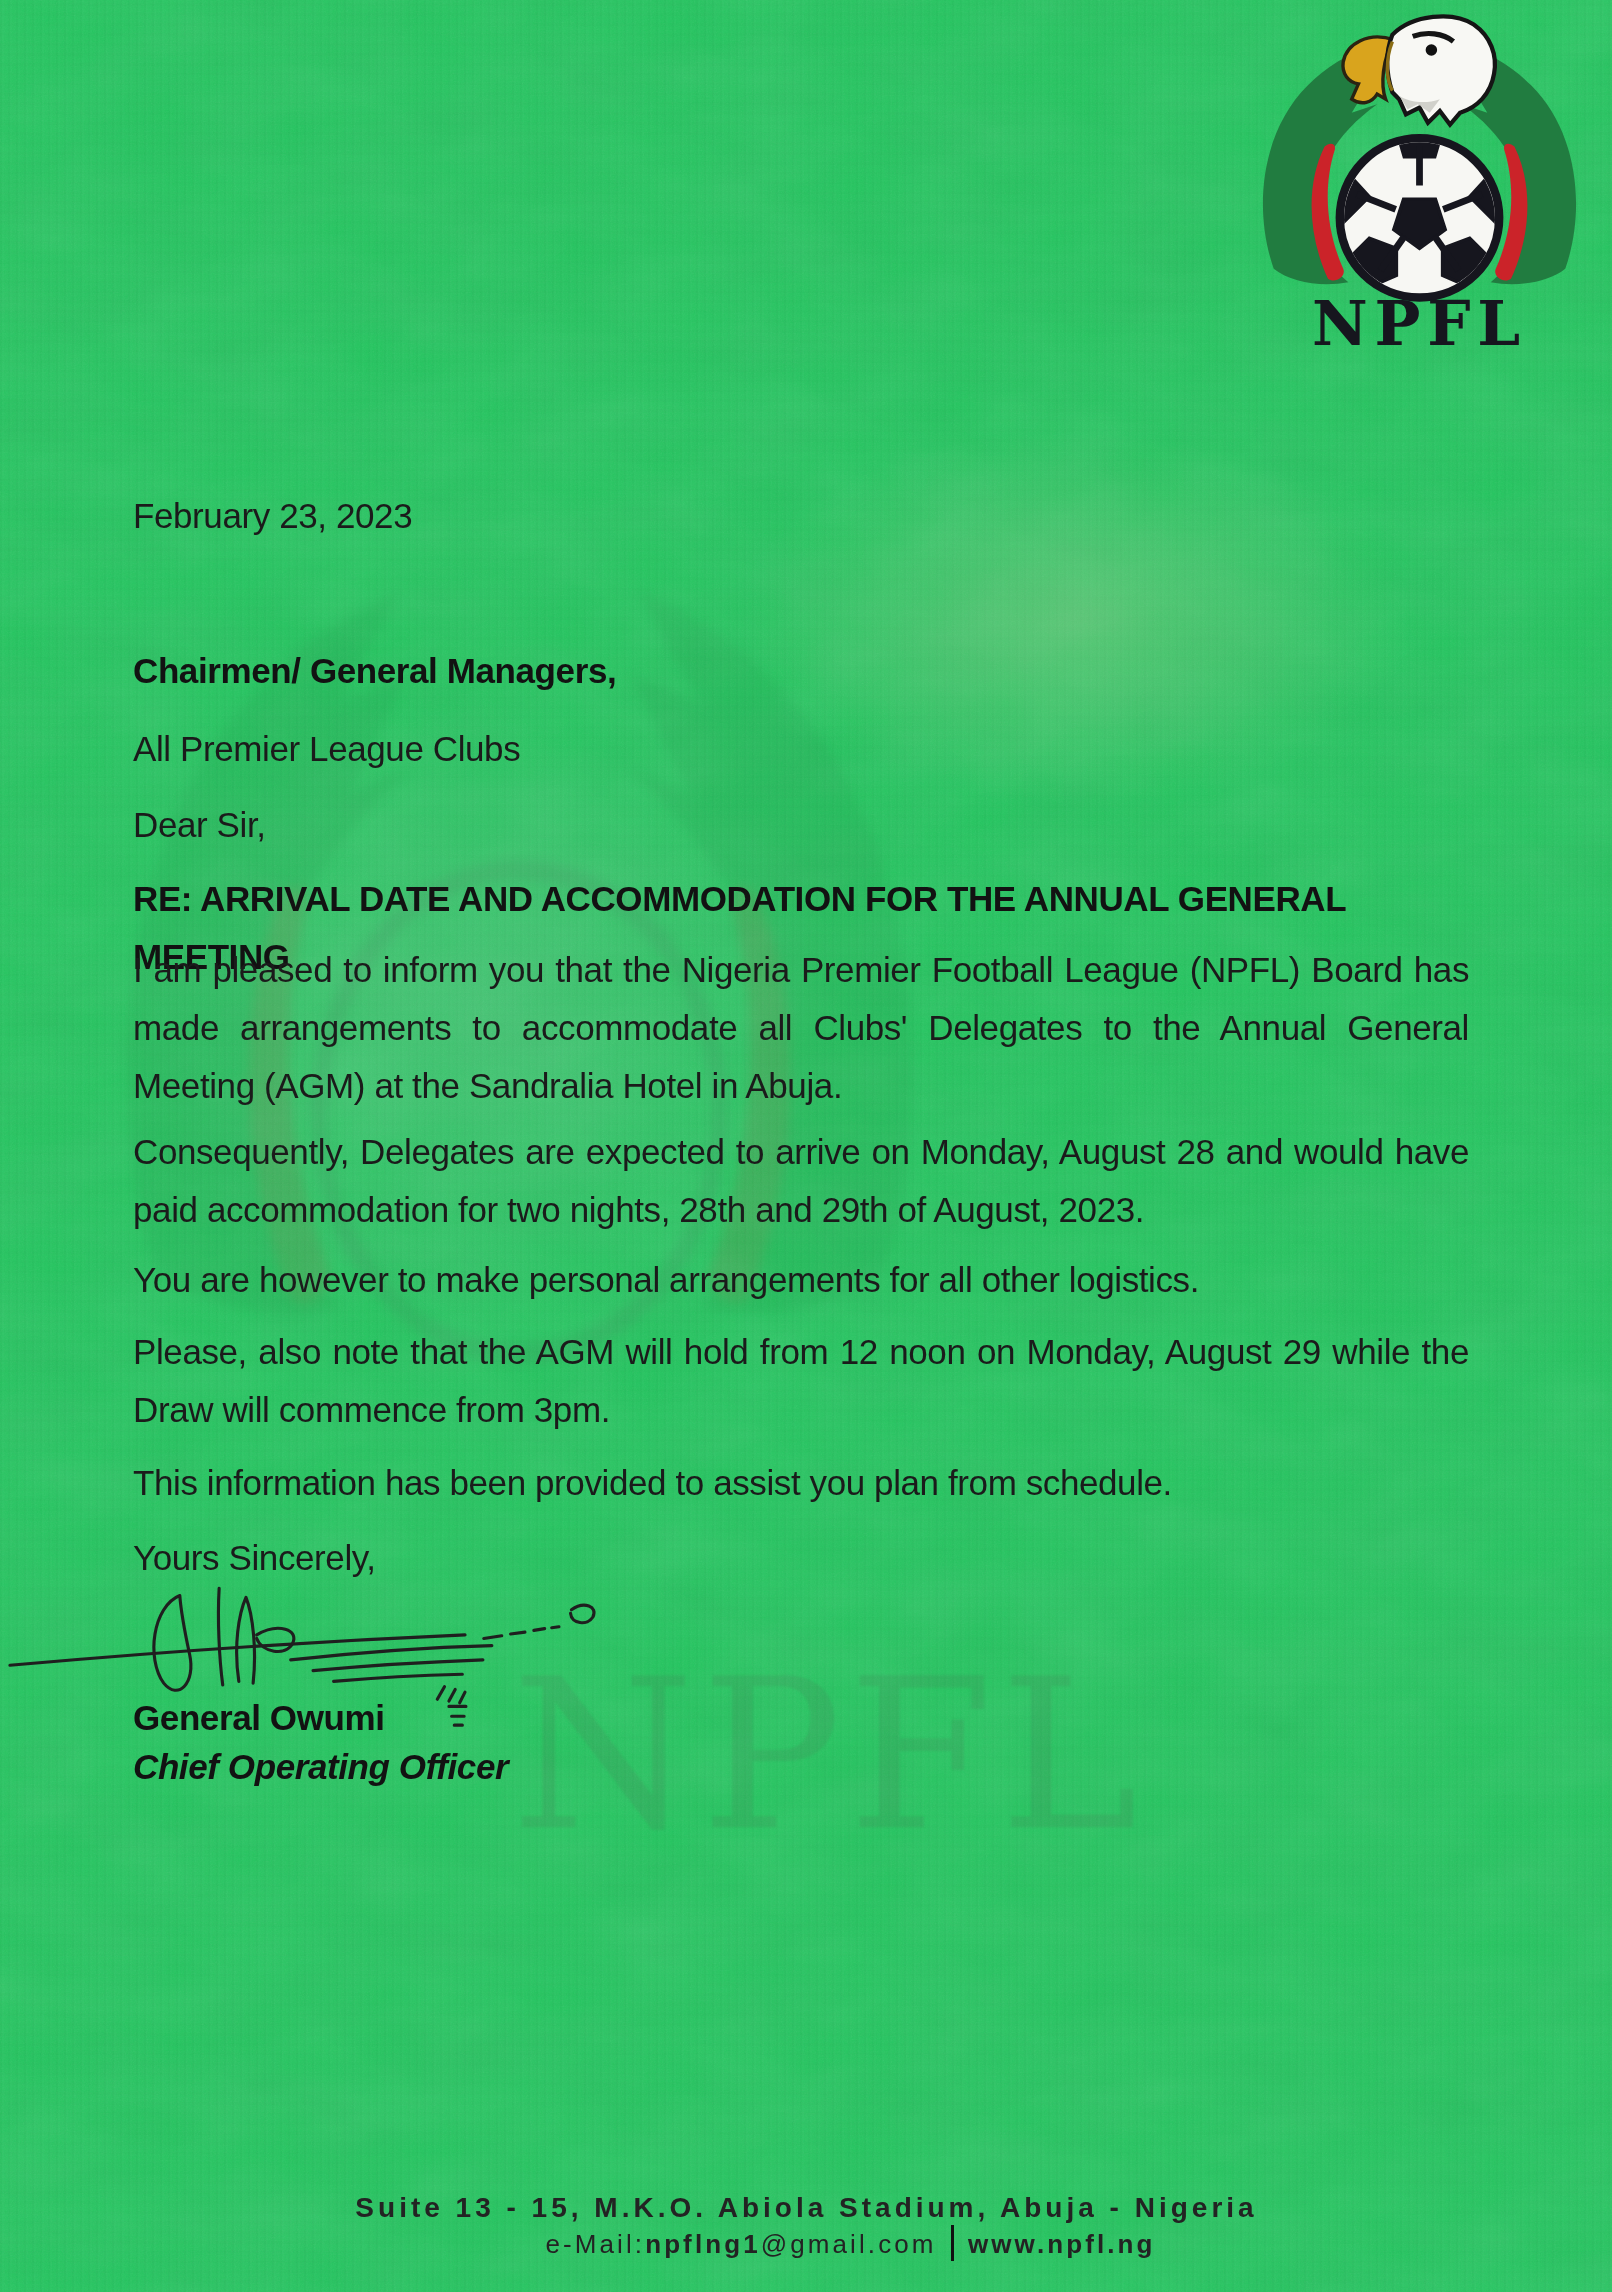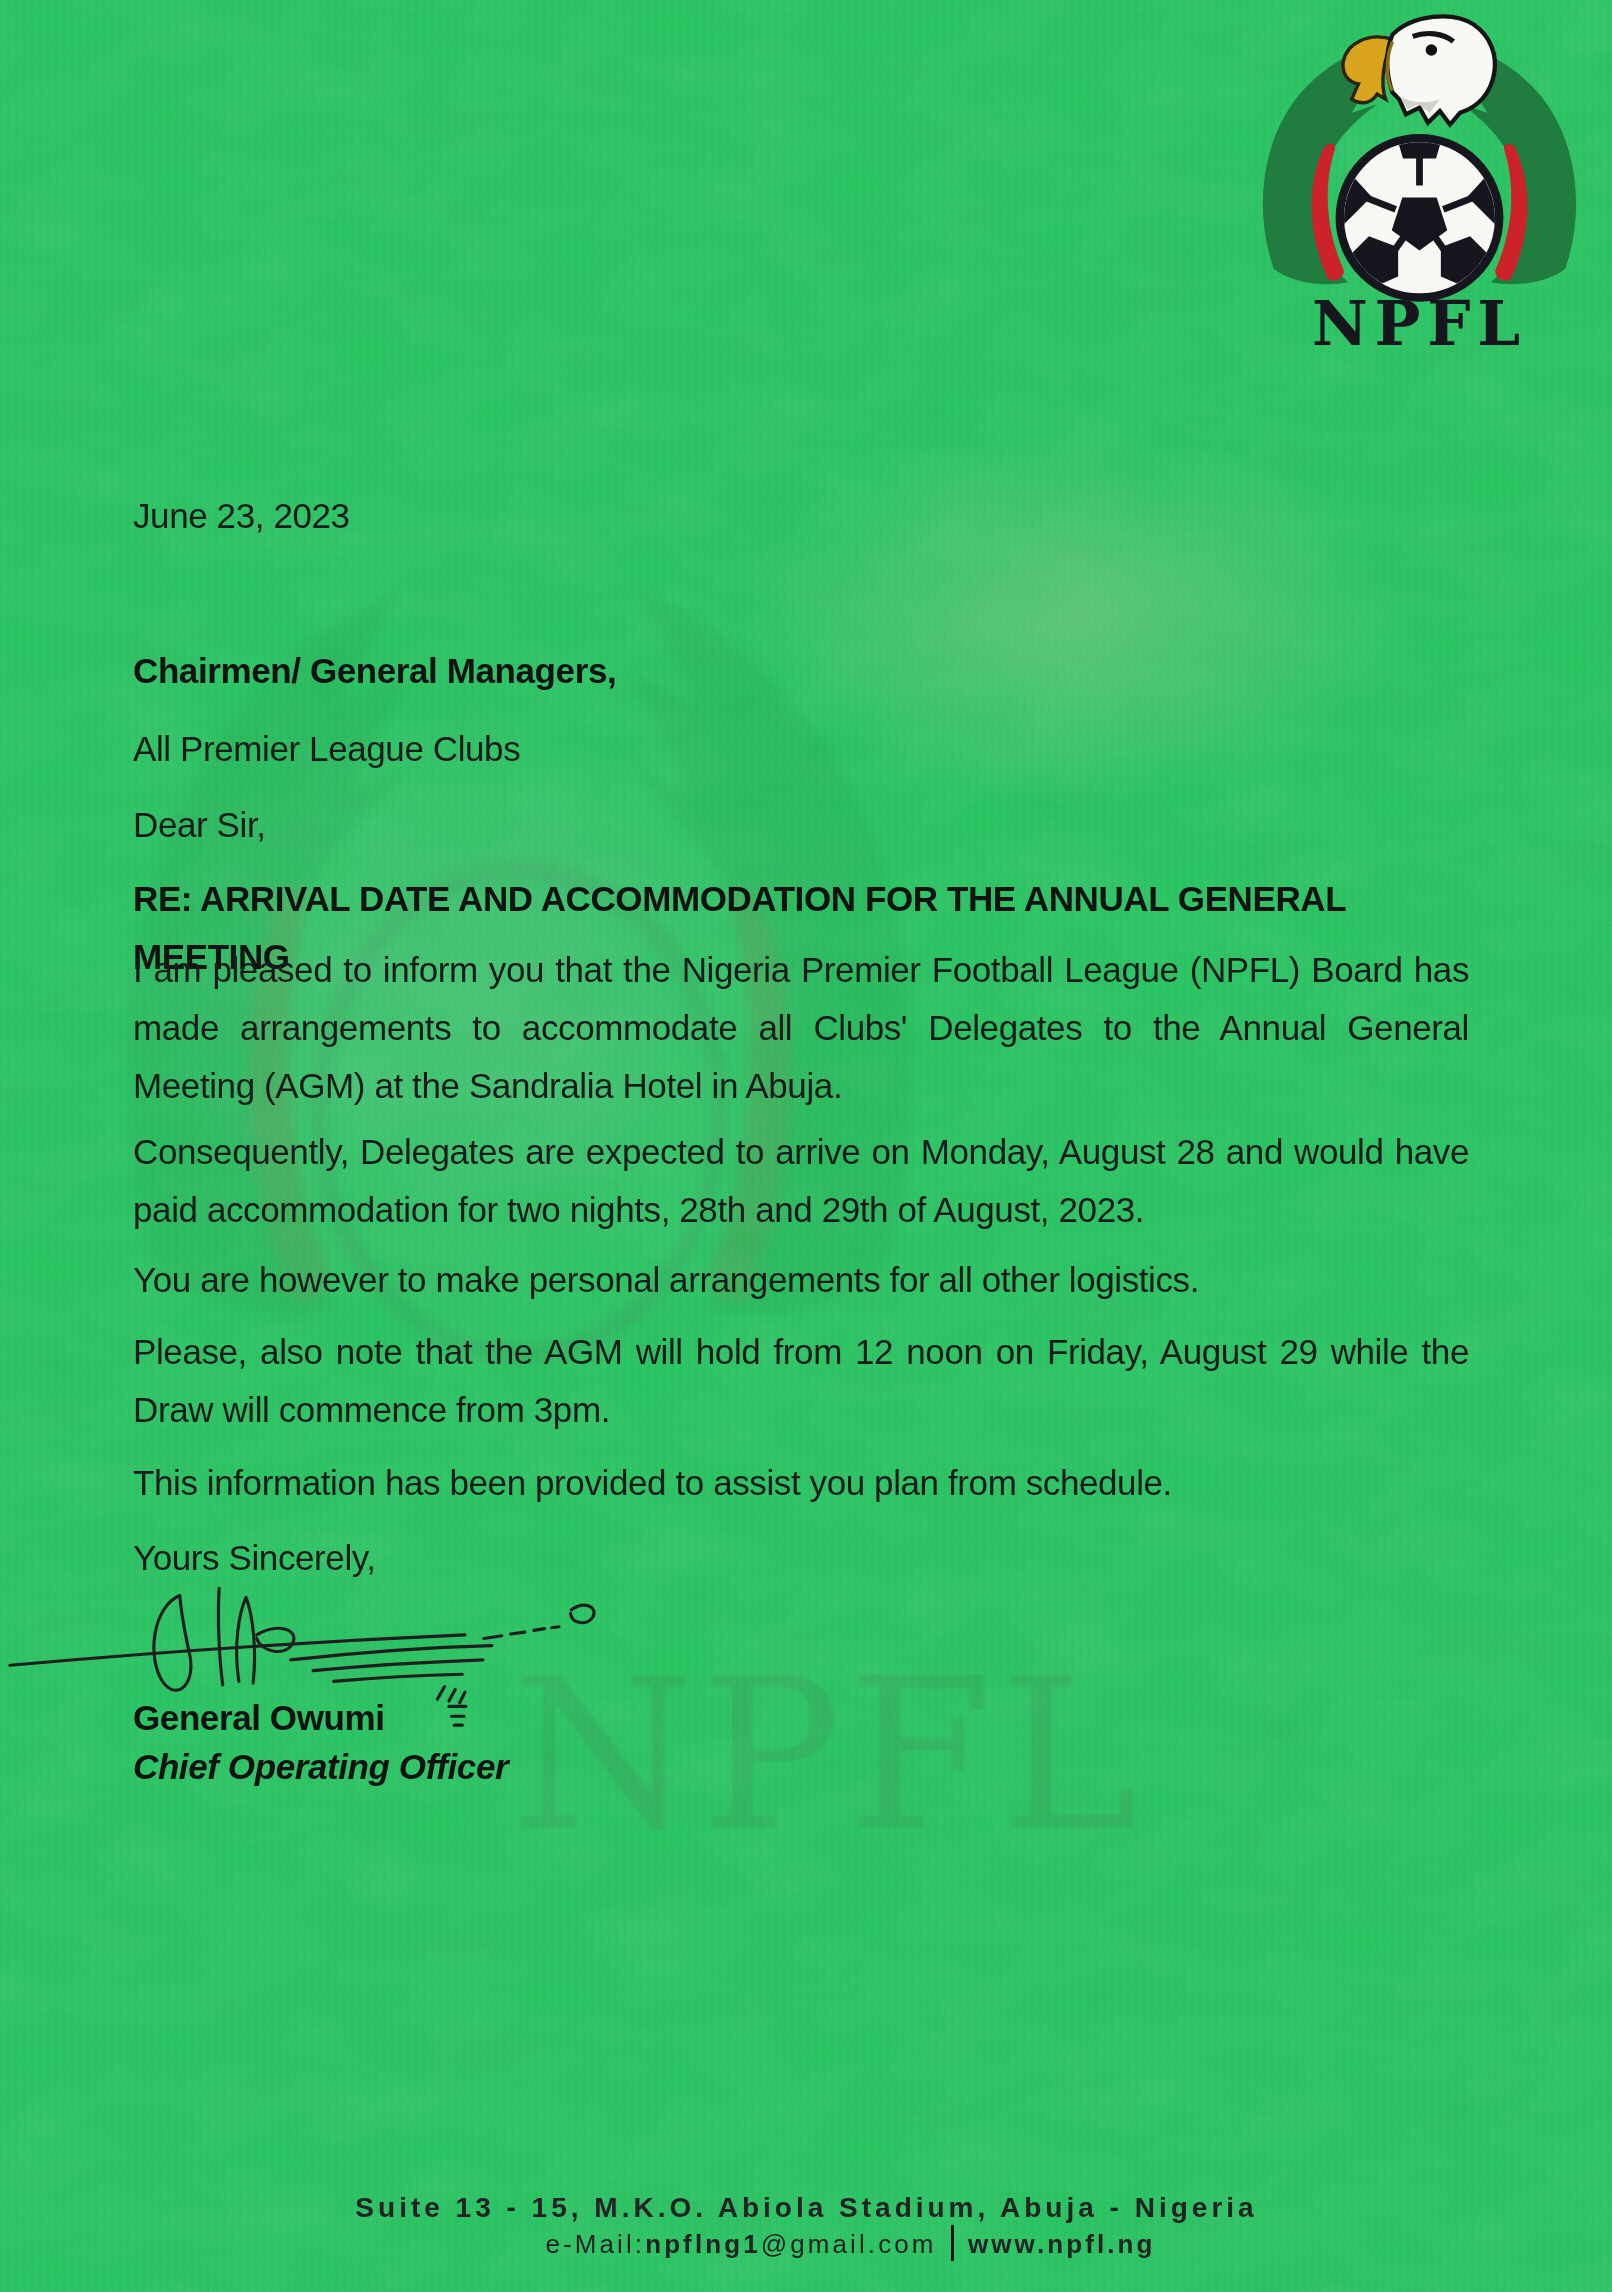--- a/index.html
+++ b/index.html
@@ -151,32 +151,32 @@
         <path d="M 84 14 C 96 2 120 0 132 8 C 142 15 146 26 144 37 C 142 49 134 57 124 60 L 118 67 L 112 59 L 105 66 L 100 57 L 92 61 L 88 52 L 84 48 C 80 36 80 24 84 14 Z" style="fill:#f8f8f4;stroke:#151515;stroke-width:2.5"></path>
         <path d="M 88 50 C 94 54 104 55 112 52 L 106 60 L 99 55 L 93 58 Z" style="fill:#c7c7c1;opacity:0.8"></path>
         <path d="M 96 15 C 104 12 114 13 120 18" style="fill:none;stroke:#151515;stroke-width:3"></path>
         <circle cx="107" cy="23" r="3.4" style="fill:#111"></circle>
         <path d="M 84 18 C 80 28 80 40 84 47" style="fill:none;stroke:#8a6d14;stroke-width:2"></path>
       </g>
 
       <text x="100" y="197" text-anchor="middle" style="font-family:'DejaVu Serif','Liberation Serif',serif;font-size:36px;font-weight:600;letter-spacing:4px;fill:var(--logo-ink,#16161e)">NPFL</text>
     </svg>
 
-    <div class="tblock date">June 23, 2023</div>
+    <div class="tblock date">February 23, 2023</div>
 
     <div class="tblock addr1">Chairmen/ General Managers,</div>
     <div class="tblock addr2">All Premier League Clubs</div>
     <div class="tblock subject">RE: ARRIVAL DATE AND ACCOMMODATION FOR THE ANNUAL GENERAL MEETING</div>
 
     <div class="tblock salutation">Dear Sir,</div>
 
     <p class="tblock para p1">I am pleased to inform you that the Nigeria Premier Football League (NPFL) Board has made arrangements to accommodate all Clubs' Delegates to the Annual General Meeting (AGM) at the Sandralia Hotel in Abuja.</p>
     <p class="tblock para p2">Consequently, Delegates are expected to arrive on Monday, August 28 and would have paid accommodation for two nights, 28th and 29th of August, 2023.</p>
     <p class="tblock para p3">You are however to make personal arrangements for all other logistics.</p>
-    <p class="tblock para p4">Please, also note that the AGM will hold from 12 noon on Friday, August 29 while the Draw will commence from 3pm.</p>
+    <p class="tblock para p4">Please, also note that the AGM will hold from 12 noon on Monday, August 29 while the Draw will commence from 3pm.</p>
     <p class="tblock para p5">This information has been provided to assist you plan from schedule.</p>
 
     <div class="tblock closing">Yours Sincerely,</div>
 
     <svg class="signature" viewBox="0 0 700 170">
       <path d="M 6 92 C 140 80 330 66 515 58"></path>
       <path d="M 196 14 C 166 26 158 84 178 112 C 194 132 214 112 207 80 C 201 52 197 28 196 14"></path>
       <path d="M 240 6 C 238 40 240 84 244 114"></path>
       <path d="M 262 110 C 256 70 262 34 270 16 C 278 36 282 76 278 112"></path>
       <path d="M 282 58 C 306 44 330 52 322 68 C 314 82 288 78 282 62"></path>

